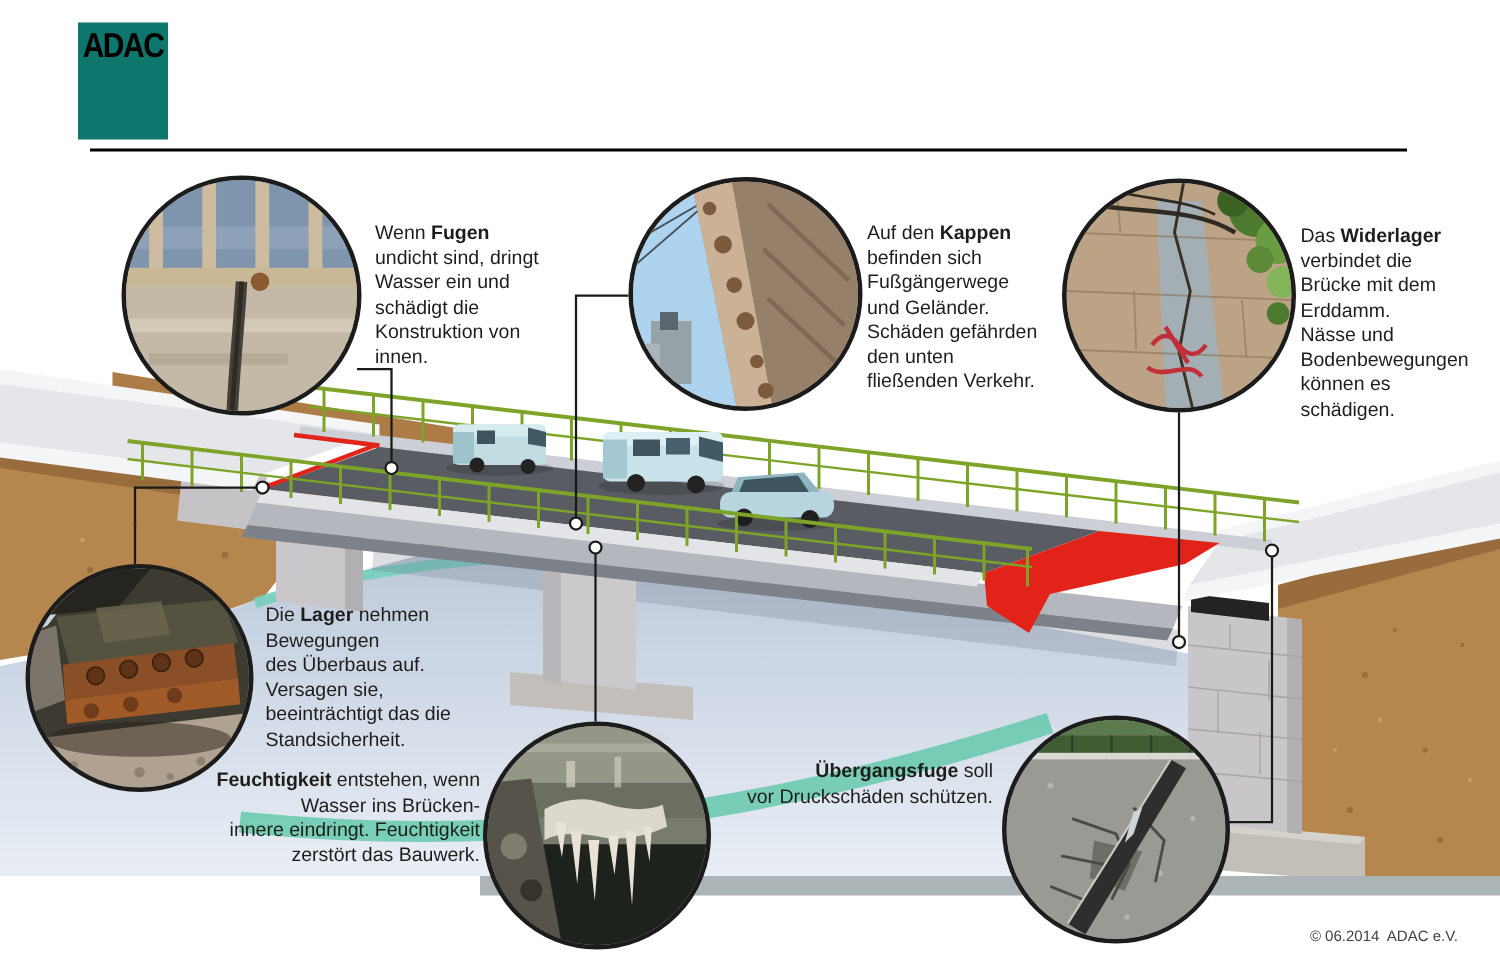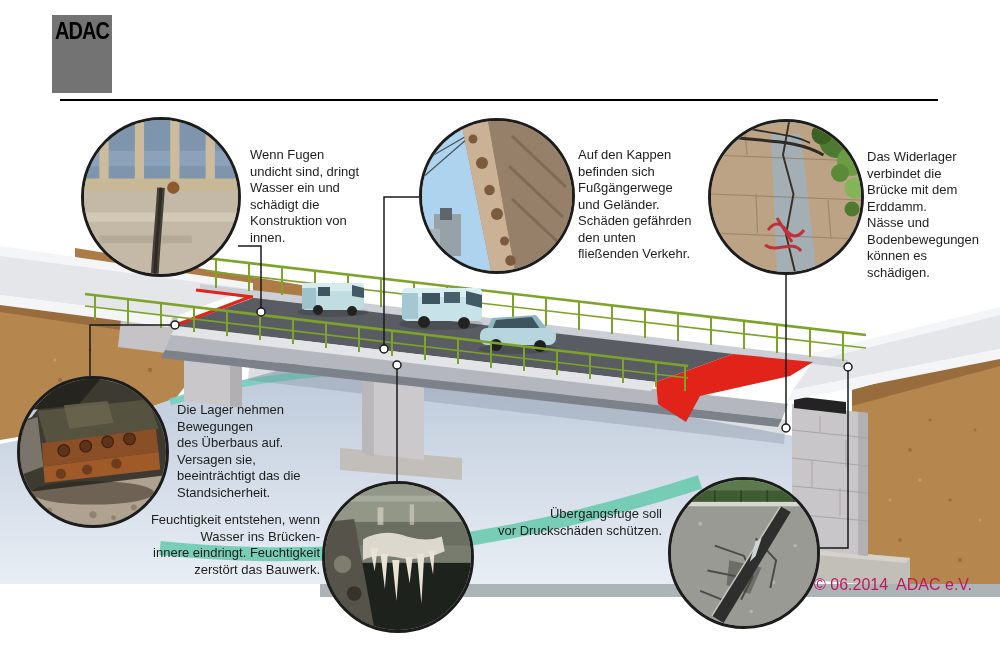--- a/index.html
+++ b/index.html
@@ -1,46 +1,46 @@
 <!DOCTYPE html>
 <html><head>
 <meta charset="utf-8">
 <style>
   html,body{margin:0;padding:0;background:#fff;}
   .page{position:relative;width:1000px;height:648px;background:#fff;overflow:hidden;
         font-family:"Liberation Sans",sans-serif;color:#1d1d1b;}
   
-  .logo{position:absolute;left:52px;top:15px;width:60px;height:78px;background:#737373;}
+  .logo{position:absolute;left:52px;top:15px;width:60px;height:78px;background:#0f766e;}
   .logo span{display:block;text-align:center;margin-top:5px;font-size:20px;font-weight:900;
              letter-spacing:-1px;color:#000;transform:scaleY(1.15);}
   .title{position:absolute;left:148px;top:56px;font-size:40px;letter-spacing:-0.5px;white-space:nowrap;}
   .title .t-reg{font-weight:400;}
   .title .t-bold{font-weight:700;}
   .rule{position:absolute;left:60px;top:99px;width:878px;height:2px;background:#000;}
   
   .scene{position:absolute;left:0;top:0;z-index:1;}
   
   .pcircle{position:absolute;border:3px solid #1c1c1c;border-radius:50%;overflow:hidden;z-index:3;background:#999;}
   .pcircle svg{display:block;width:100%;height:100%;}
   .pc-fugen{left:81px;top:117px;width:154px;height:154px;}
   .pc-kappen{left:419px;top:118px;width:150px;height:150px;}
   .pc-widerlager{left:708px;top:119px;width:150px;height:150px;}
   .pc-lager{left:17px;top:376px;width:146px;height:146px;}
   .pc-stalaktiten{left:322px;top:481px;width:146px;height:146px;}
   .pc-fuge{left:668px;top:477px;width:146px;height:146px;}
   
   .callout{position:absolute;z-index:4;font-size:13px;line-height:16.5px;white-space:pre-line;}
-  .callout b{font-weight:400;}
+  .callout b{font-weight:700;}
   .co-fugen{left:250px;top:147px;width:132px;}
   .co-kappen{left:578px;top:147px;width:142px;}
   .co-widerlager{left:867px;top:149px;width:132px;}
   .co-lager{left:177px;top:402px;width:172px;}
   .co-stalaktiten{left:140px;top:512px;width:180px;text-align:right;}
   .co-fuge{left:480px;top:506px;width:182px;text-align:right;}
-  .copyright{position:absolute;right:28px;top:576px;z-index:4;font-size:16px;color:#be185d;white-space:pre;}
+  .copyright{position:absolute;right:28px;top:619px;z-index:4;font-size:10px;color:#404040;white-space:pre;}
 </style>
 </head>
 <body>
 
 <div class="page">
 
   <div class="logo">
       <span>ADAC</span>
     </div>
   <div class="rule"></div>

